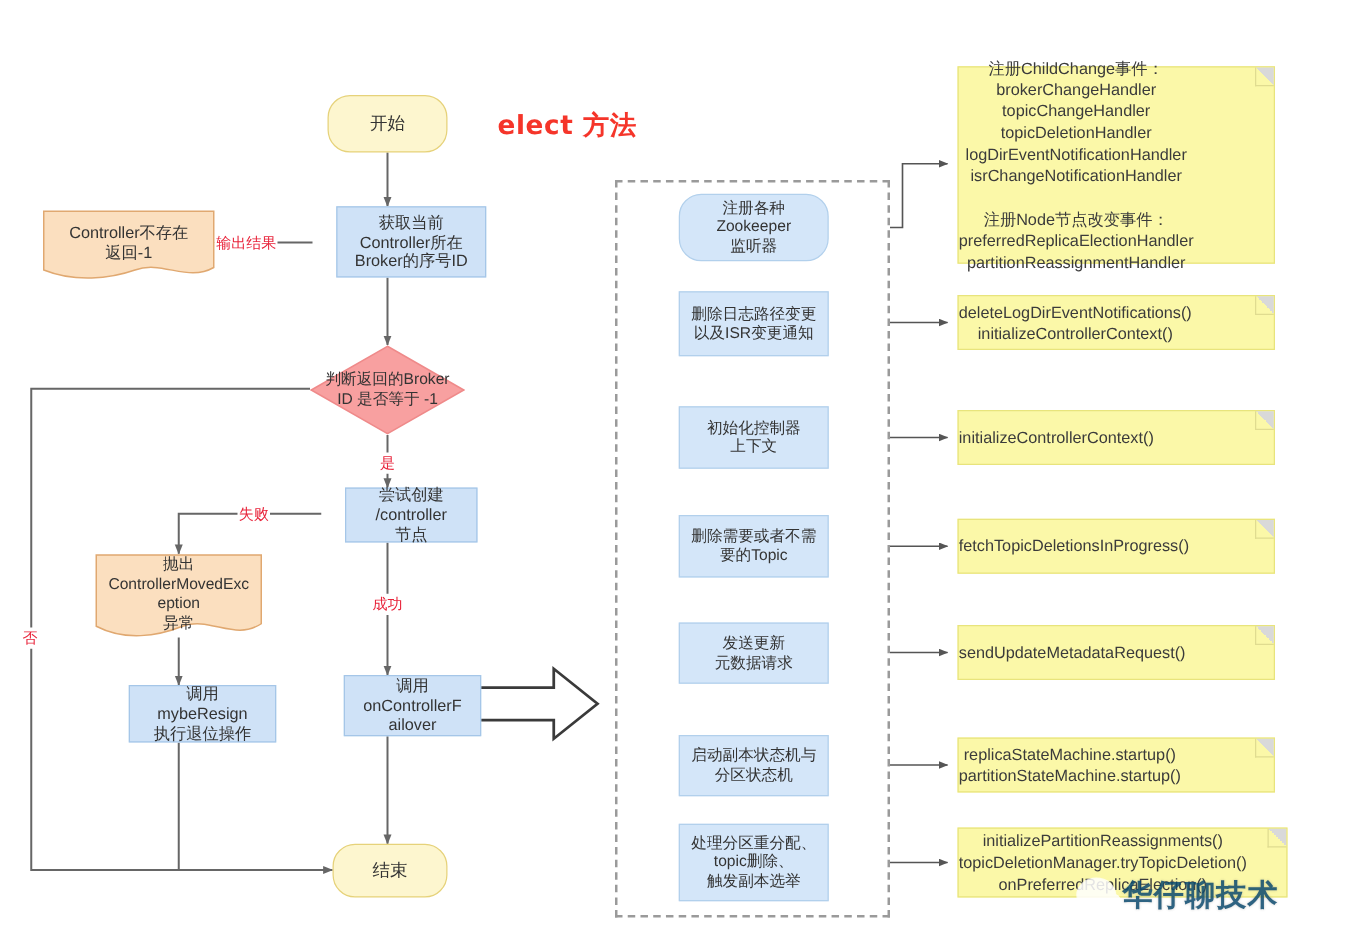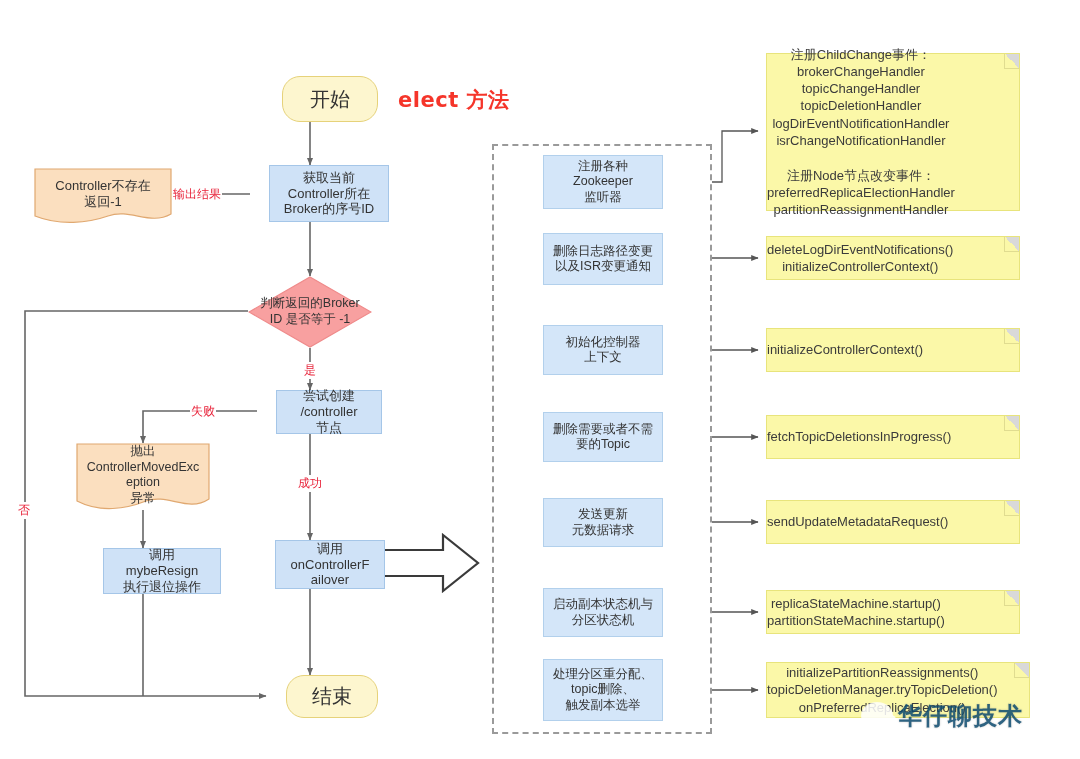--- a/index.html
+++ b/index.html
@@ -24,22 +24,21 @@
     text-align: center;
     color: #333333;
     line-height: 1.22;
     white-space: pre-line;
   }
   
   .term {
     background: #fdf6cf;
     border: 1px solid #e6d27a;
     border-radius: 18px;
-    font-size: 20px;
-    margin-left: 20px;
+    font-size: 14px;
   }
   
   .proc {
     background: #cfe2f7;
     border: 1px solid #a5c6e8;
     font-size: 13px;
     margin-left: 19px;
   }
   .proc-sub {
     background: #d4e6f9;
@@ -275,21 +274,21 @@
   <div class="node term" style="left:266px; top:675px; width:92px; height:43px;">结束</div>
 
   <div class="edge-label" style="left:172px; top:186px;">输出结果</div>
   <div class="edge-label" style="left:303px; top:362px;">是</div>
   <div class="edge-label" style="left:17px; top:502px;">否</div>
   <div class="edge-label" style="left:190px; top:403px;">失败</div>
   <div class="edge-label" style="left:297px; top:475px;">成功</div>
 
   <div class="dashed-container" style="left:492px; top:144px; width:220px; height:590px;"></div>
 
-  <div class="node proc-sub" style="left:543px; top:155px; width:120px; height:54px;">注册各种
+  <div class="node proc-sub" style="left:543px; top:155px; width:120px; height:54px;border-radius:18px;">注册各种
 Zookeeper
 监听器</div>
   <div class="node proc-sub" style="left:543px; top:233px; width:120px; height:52px;">删除日志路径变更
 以及ISR变更通知</div>
   <div class="node proc-sub" style="left:543px; top:325px; width:120px; height:50px;">初始化控制器
 上下文</div>
   <div class="node proc-sub" style="left:543px; top:412px; width:120px; height:50px;">删除需要或者不需
 要的Topic</div>
   <div class="node proc-sub" style="left:543px; top:498px; width:120px; height:49px;">发送更新
 元数据请求</div>

